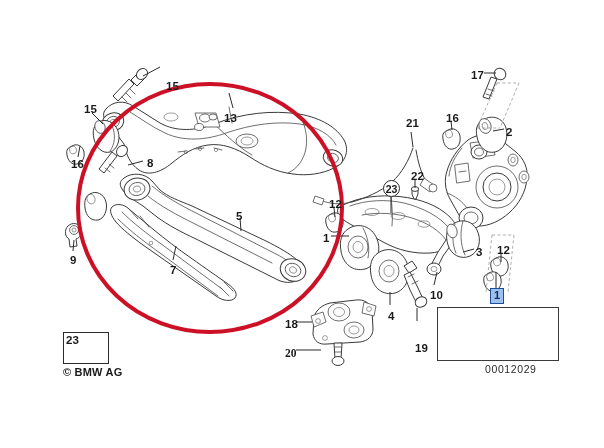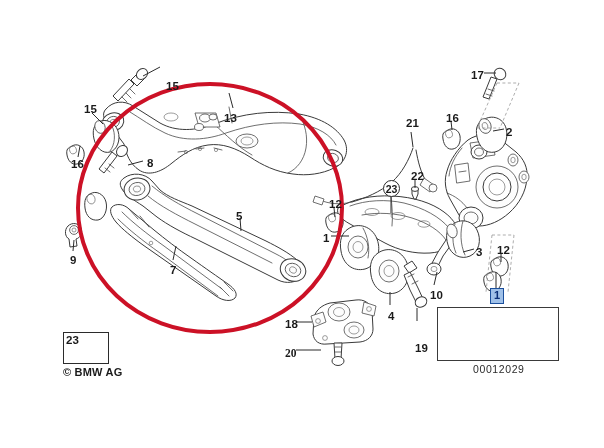--- a/index.html
+++ b/index.html
@@ -98,21 +98,21 @@
     left: 437px;
     top: 307px;
     width: 122px;
     height: 54px;
     border: 1px solid #3a3a3a;
     background: #ffffff;
     box-sizing: border-box;
   }
   #inset-code {
     position: absolute;
-    left: 445px;
+    left: 457px;
     top: 363px;
     font-family: "Liberation Sans", sans-serif;
     font-size: 10.5px;
     color: #2b2b2b;
     letter-spacing: 0.6px;
     white-space: nowrap;
     padding-left: 28px;
   }
 </style>
 </head>

